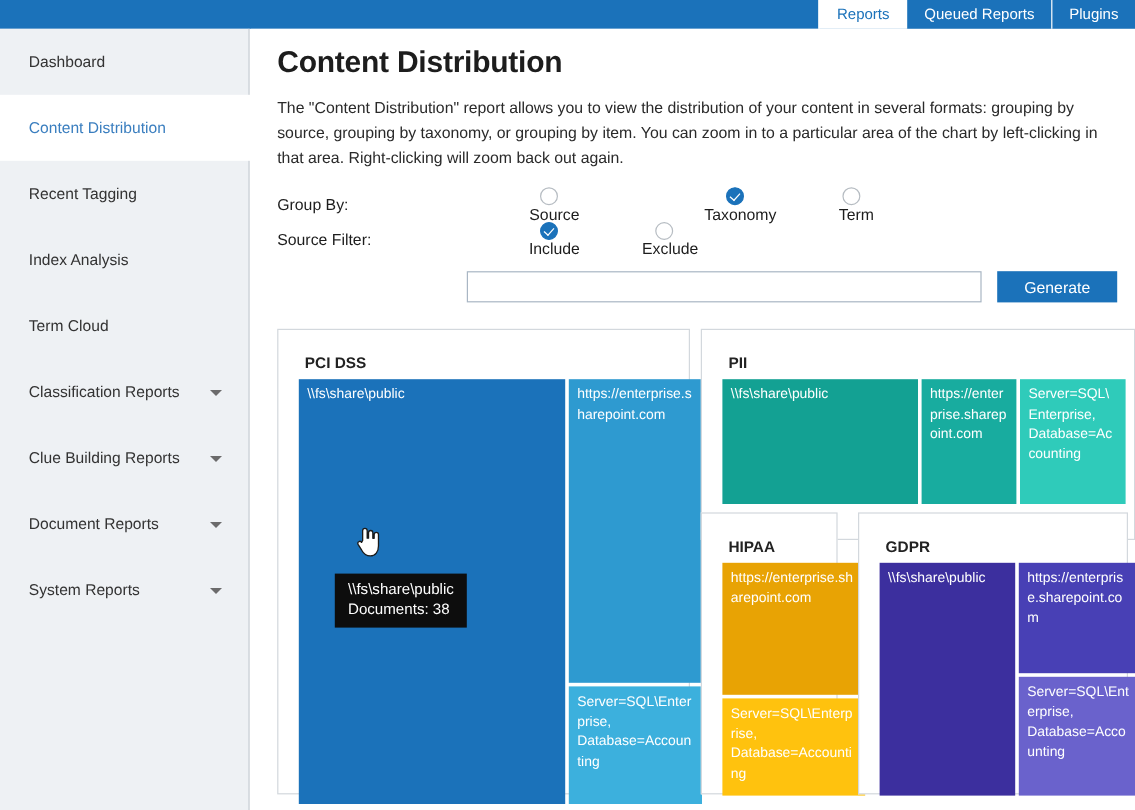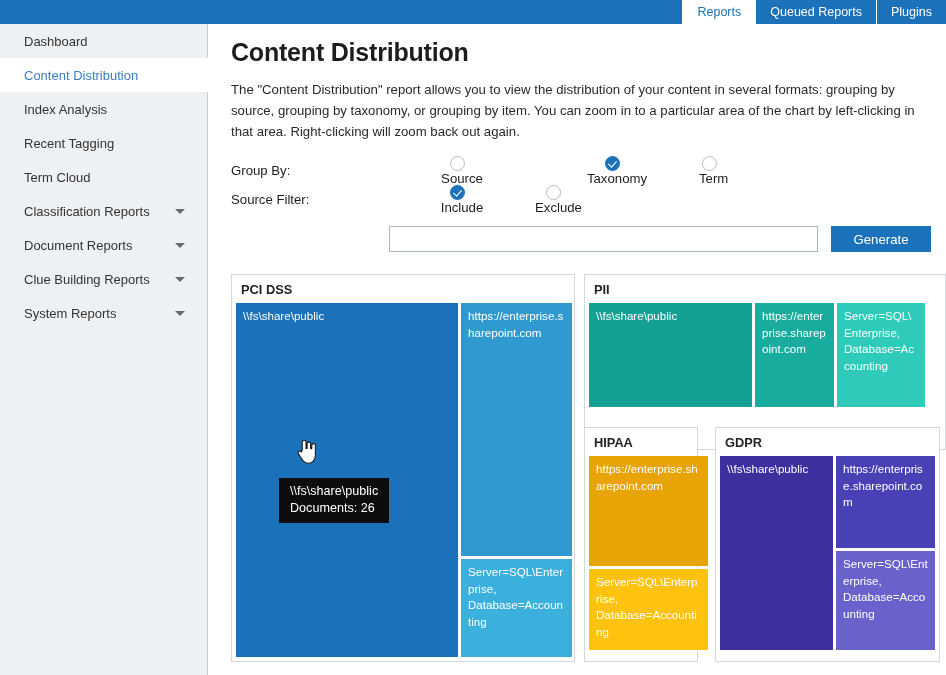--- a/index.html
+++ b/index.html
@@ -36,21 +36,21 @@
 
   
   #sidebar {
     position: absolute; left: 0; top: 24px;
     width: 208px; height: 651px;
     background: #eef1f4;
     border-right: 1px solid #c8ced4;
   }
   .side-item {
     position: relative;
-    height: 34px;
+    height: 55px;
     display: flex; align-items: center;
     padding: 0 14px 0 24px;
     font-size: 13px;
     color: #333333;
     cursor: pointer;
     white-space: nowrap;
   }
   .side-item.active {
     background: #ffffff;
     color: #3a7ebf;
@@ -142,21 +142,21 @@
 
   
   #chart {
     position: absolute; left: 231px; top: 274px;
     width: 715px; height: 388px;
   }
   .panel {
     position: absolute;
     background: #ffffff;
     border: 1px solid #d3d8dd;
-    padding: 4px;
+    padding: 17px;
   }
   .panel-title {
     font-size: 12.8px; font-weight: bold;
     color: #222222;
     padding: 3px 2px 6px 5px;
     white-space: nowrap;
   }
   .tiles { position: relative; }
   .tile {
     position: absolute;
@@ -206,38 +206,38 @@
 </div>
 
 <div id="sidebar">
   <div class="side-item">
     <span>Dashboard</span>
   </div>
   <div class="side-item active">
     <span>Content Distribution</span>
   </div>
   <div class="side-item">
+    <span>Recent Tagging</span>
+  </div>
+  <div class="side-item">
     <span>Index Analysis</span>
-  </div>
-  <div class="side-item">
-    <span>Recent Tagging</span>
   </div>
   <div class="side-item">
     <span>Term Cloud</span>
   </div>
   <div class="side-item">
     <span>Classification Reports</span>
     <span class="caret"></span>
   </div>
   <div class="side-item">
+    <span>Clue Building Reports</span>
+    <span class="caret"></span>
+  </div>
+  <div class="side-item">
     <span>Document Reports</span>
-    <span class="caret"></span>
-  </div>
-  <div class="side-item">
-    <span>Clue Building Reports</span>
     <span class="caret"></span>
   </div>
   <div class="side-item">
     <span>System Reports</span>
     <span class="caret"></span>
   </div>
 </div>
 
 <div id="main">
 
@@ -314,21 +314,21 @@
     <div class="tiles">
         <div class="tile" style="left: 0px; top: 0px; width: 113px; height: 194px; background: rgb(60, 47, 158);">\\fs\share\public</div>
         <div class="tile" style="left: 116px; top: 0px; width: 99px; height: 92px; background: rgb(72, 64, 181);">https://enterprise.sharepoint.com</div>
         <div class="tile" style="left: 116px; top: 95px; width: 99px; height: 99px; background: rgb(106, 98, 204);">Server=SQL\Enterprise, Database=Accounting</div>
       </div>
   </div>
 </div>
 
 <div id="tooltip">
   <div>\\fs\share\public</div>
-  <div>Documents: 26</div>
+  <div>Documents: 38</div>
 </div>
 
 <div id="cursor">
   <svg width="22" height="28" viewBox="0 0 22 28">
     <path d="M6.2 12.4V4.3c0-1.1 0.8-2 1.9-2s1.9 0.9 1.9 2v6.2h1.1V6.0c0-1.0 0.8-1.9 1.8-1.9
              s1.8 0.9 1.8 1.9v4.6h1.1V7.4c0-1.0 0.8-1.8 1.8-1.8s1.8 0.8 1.8 1.8v9.6
              c0 4.6-2.6 8.3-6.8 8.3-4.0 0-5.7-2.0-7.3-5.0L2.4 15.6c-0.5-0.9-0.2-1.9 0.7-2.3
              0.8-0.4 1.8-0.1 2.2 0.7z" fill="#ffffff" stroke="#1a1a1a" stroke-width="1.1" stroke-linejoin="round"></path>
   </svg>
 </div>

